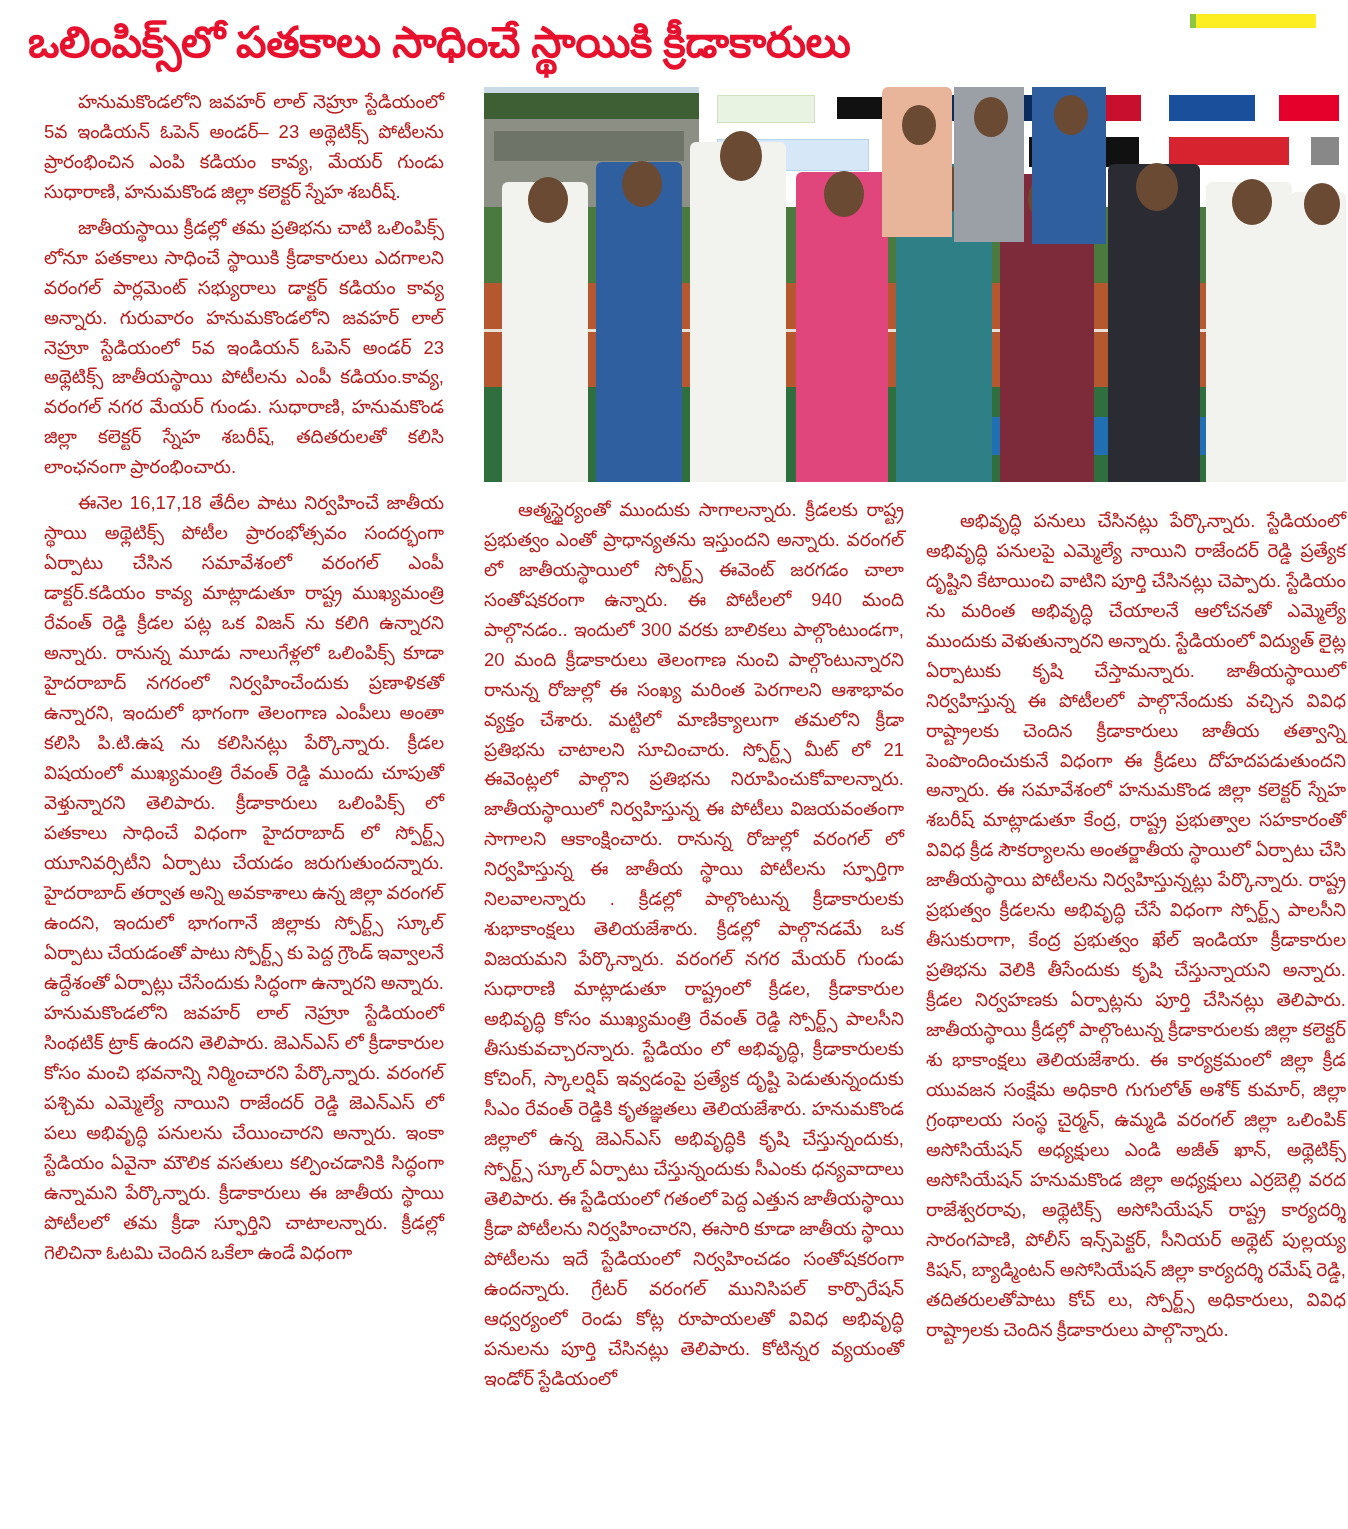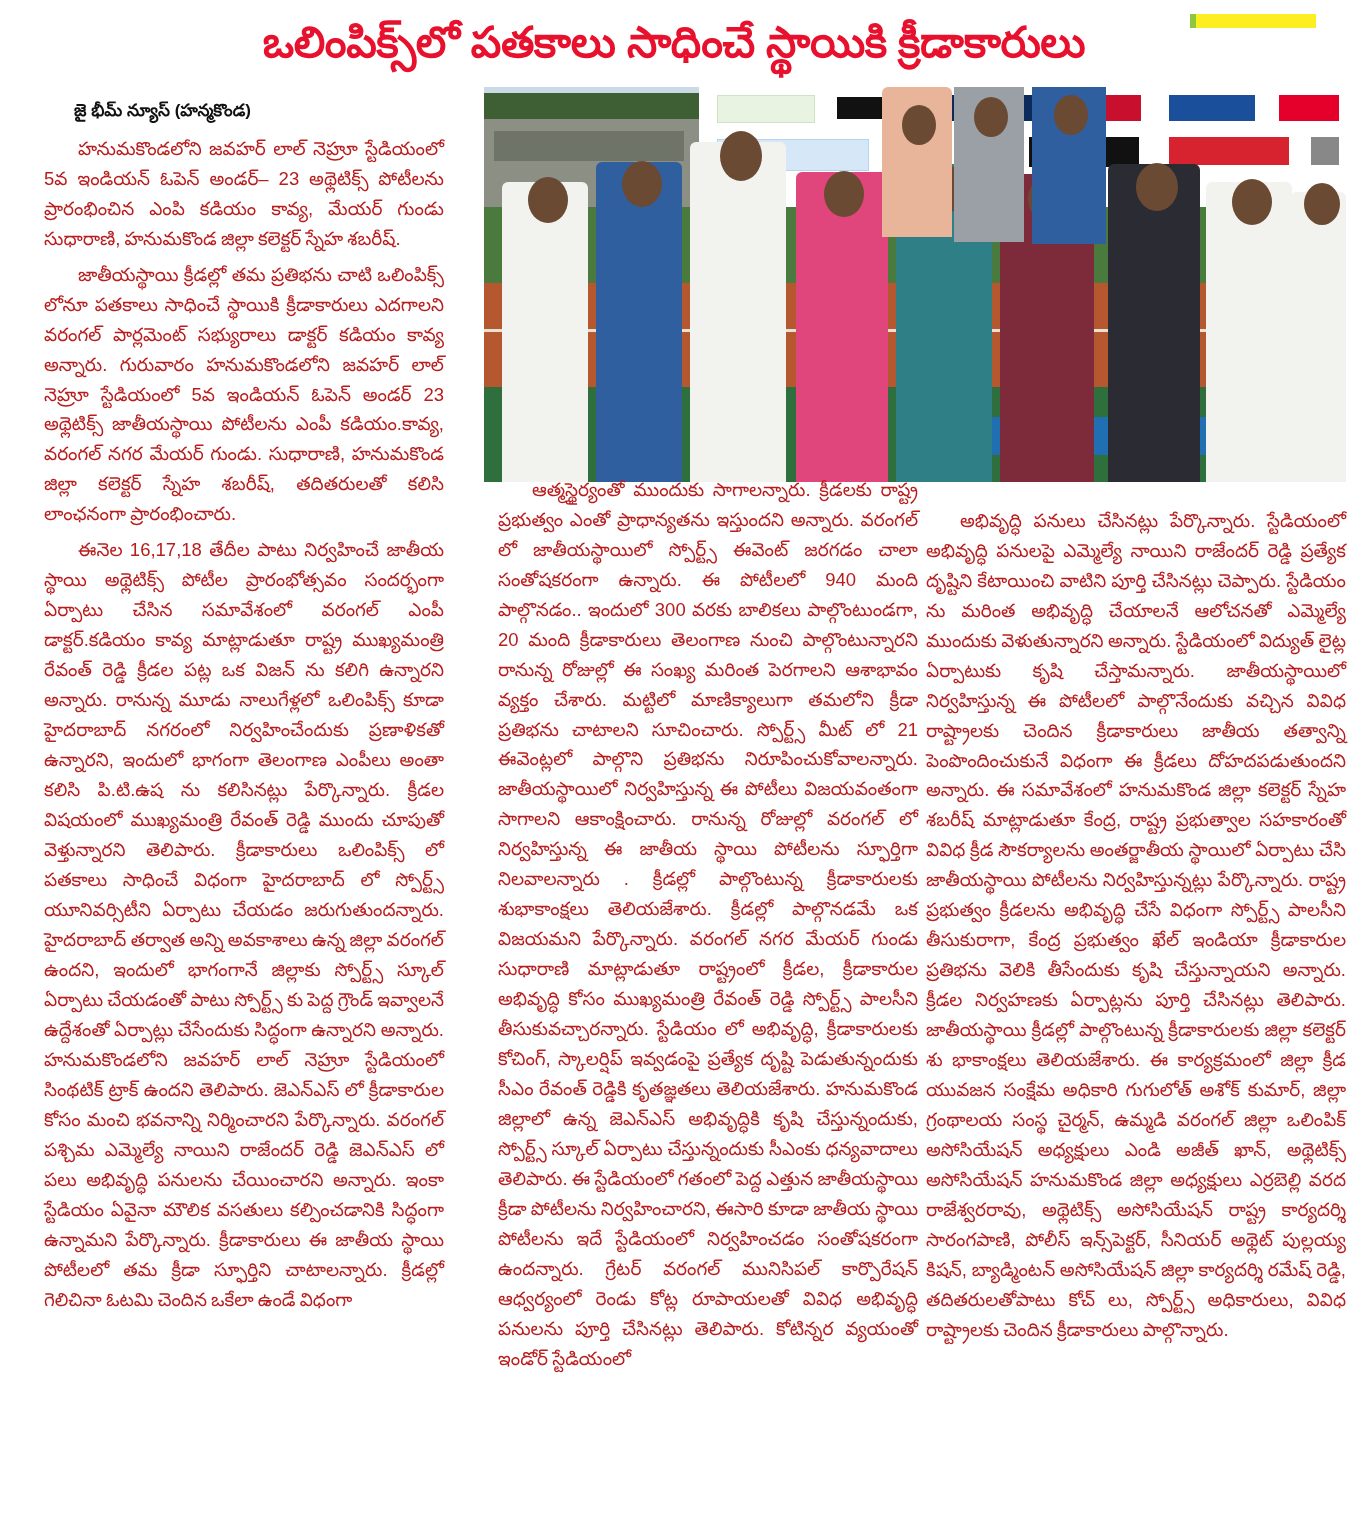--- a/index.html
+++ b/index.html
@@ -23,21 +23,21 @@
     position:absolute;
     top:0;
     left:1190px;
     width:120px;
     height:14px;
     background:#fcee21;
     border-left:6px solid #8dc63f;
   }
   .headline{
     margin:14px 0 0 0;
-    text-align:center;
+    text-align:left;
     color:#e8112d;
     font-weight:bold;
     font-size:43px;
     line-height:1.32;
     letter-spacing:-0.5px;
     font-family:"Liberation Sans", sans-serif;
     padding:0 6px;
   }
   .headline .l2{display:block;}
 
@@ -135,23 +135,22 @@
   .p-teal{background:#2f7f86;}
   .p-maroon{background:#7d2b3a;}
   .p-dark{background:#2b2b33;}
   .p-grey{background:#9aa0a6;}
   .p-peach{background:#e8b49a;}
 
   
   .col-mid{
     position:absolute;
     left:462px;
-    top:388px;
+    top:408px;
     width:420px;
-    margin-left:14px;
   }
   
   .col-right{
     position:absolute;
     left:904px;
     top:419px;
     width:420px;
   }
   .col-mid .para, .col-right .para{
     font-size:18.5px;
@@ -165,21 +164,20 @@
 
   <div class="top-strip"></div>
 
   <h1 class="headline">
     <span>ఒలింపిక్స్‌లో పతకాలు సాధించే స్థాయికి క్రీడాకారులు</span>
   </h1>
 
   <div class="content">
 
     <div class="col-left">
-      <div class="byline">జై భీమ్ న్యూస్   (హన్మకొండ)</div>
       <p class="para">హనుమకొండలోని జవహర్ లాల్ నెహ్రూ స్టేడియంలో 5వ ఇండియన్ ఓపెన్ అండర్– 23 అథ్లెటిక్స్ పోటీలను ప్రారంభించిన ఎంపి కడియం కావ్య, మేయర్ గుండు సుధారాణి, హనుమకొండ జిల్లా కలెక్టర్ స్నేహ శబరీష్.</p>
       <p class="para">జాతీయస్థాయి క్రీడల్లో తమ ప్రతిభను చాటి ఒలింపిక్స్ లోనూ పతకాలు సాధించే స్థాయికి క్రీడాకారులు ఎదగాలని వరంగల్ పార్లమెంట్ సభ్యురాలు డాక్టర్ కడియం కావ్య అన్నారు. గురువారం హనుమకొండలోని జవహర్ లాల్ నెహ్రూ స్టేడియంలో 5వ ఇండియన్ ఓపెన్ అండర్ 23 అథ్లెటిక్స్ జాతీయస్థాయి పోటీలను ఎంపీ కడియం.కావ్య, వరంగల్ నగర మేయర్ గుండు. సుధారాణి, హనుమకొండ జిల్లా కలెక్టర్ స్నేహ శబరీష్, తదితరులతో కలిసి లాంఛనంగా ప్రారంభించారు.</p>
       <p class="para">ఈనెల 16,17,18 తేదీల పాటు నిర్వహించే జాతీయ స్థాయి అథ్లెటిక్స్ పోటీల ప్రారంభోత్సవం సందర్భంగా ఏర్పాటు చేసిన సమావేశంలో వరంగల్ ఎంపీ డాక్టర్.కడియం కావ్య మాట్లాడుతూ రాష్ట్ర ముఖ్యమంత్రి రేవంత్ రెడ్డి క్రీడల పట్ల ఒక విజన్ ను కలిగి ఉన్నారని అన్నారు. రానున్న మూడు నాలుగేళ్లలో ఒలింపిక్స్ కూడా హైదరాబాద్ నగరంలో నిర్వహించేందుకు ప్రణాళికతో ఉన్నారని, ఇందులో భాగంగా తెలంగాణ ఎంపీలు అంతా కలిసి పి.టి.ఉష ను కలిసినట్లు పేర్కొన్నారు. క్రీడల విషయంలో ముఖ్యమంత్రి రేవంత్ రెడ్డి ముందు చూపుతో వెళ్తున్నారని తెలిపారు.  క్రీడాకారులు ఒలింపిక్స్ లో పతకాలు సాధించే విధంగా హైదరాబాద్ లో స్పోర్ట్స్ యూనివర్సిటీని ఏర్పాటు చేయడం జరుగుతుందన్నారు. హైదరాబాద్ తర్వాత అన్ని అవకాశాలు ఉన్న జిల్లా వరంగల్ ఉందని, ఇందులో భాగంగానే జిల్లాకు స్పోర్ట్స్ స్కూల్ ఏర్పాటు చేయడంతో పాటు స్పోర్ట్స్ కు పెద్ద గ్రౌండ్ ఇవ్వాలనే ఉద్దేశంతో ఏర్పాట్లు చేసేందుకు సిద్ధంగా ఉన్నారని అన్నారు. హనుమకొండలోని జవహర్ లాల్ నెహ్రూ స్టేడియంలో సింథటిక్ ట్రాక్ ఉందని తెలిపారు. జెఎన్ఎస్ లో క్రీడాకారుల కోసం మంచి భవనాన్ని నిర్మించారని పేర్కొన్నారు. వరంగల్ పశ్చిమ ఎమ్మెల్యే నాయిని రాజేందర్ రెడ్డి జెఎన్ఎస్ లో పలు అభివృద్ధి పనులను చేయించారని అన్నారు. ఇంకా స్టేడియం ఏవైనా మౌలిక వసతులు కల్పించడానికి సిద్ధంగా ఉన్నామని పేర్కొన్నారు. క్రీడాకారులు ఈ జాతీయ స్థాయి పోటీలలో తమ క్రీడా స్ఫూర్తిని చాటాలన్నారు. క్రీడల్లో గెలిచినా ఓటమి చెందిన ఒకేలా ఉండే విధంగా</p>
     </div>
 
     <div class="photo-wrap">
       <div class="photo">
         <div class="sky"></div>
         <div class="left-build"></div>
         <div class="trees"></div>

